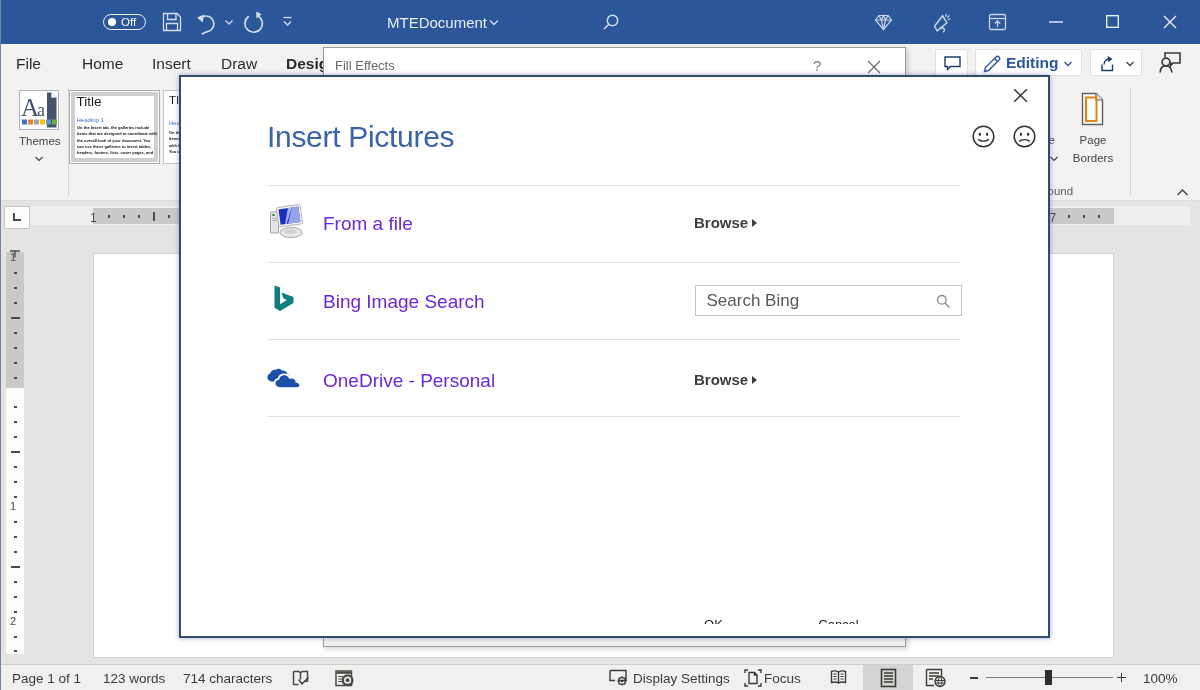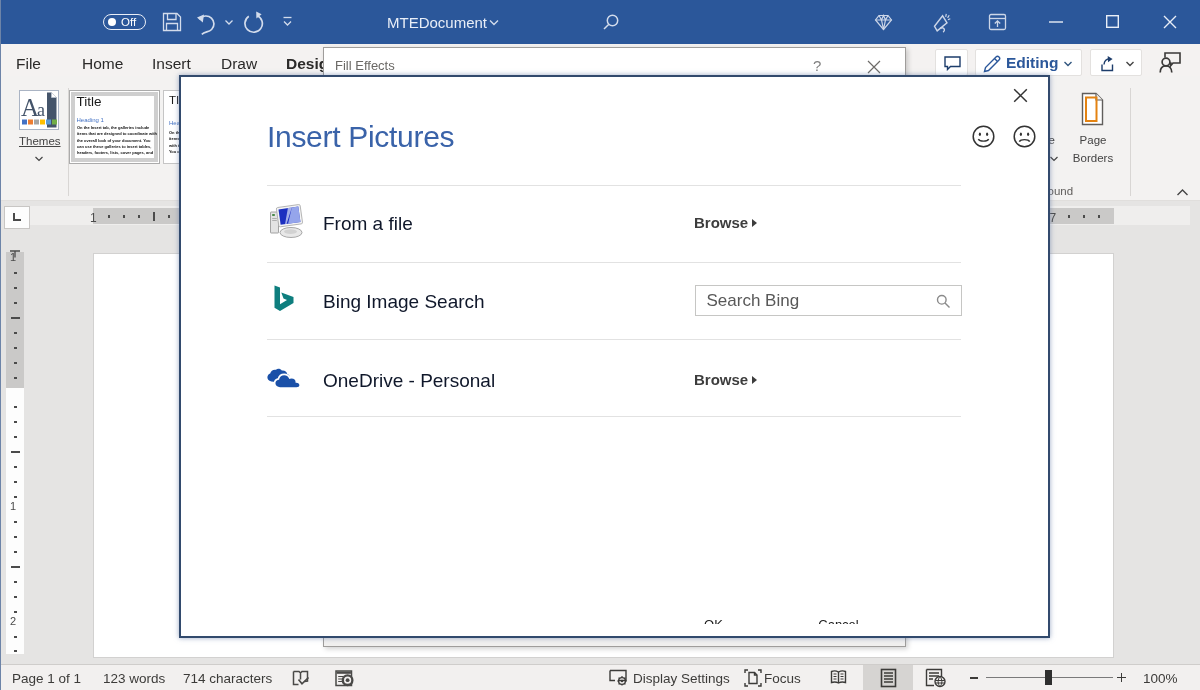--- a/index.html
+++ b/index.html
@@ -20,21 +20,21 @@
   
   #statusbar { left:0; top:664px; width:1200px; height:26px; background:#f2f0ef; border-top:1px solid #cfcdcb; }
   .sb-txt { position:absolute; top:5.5px; font-size:13.5px; color:#3c3b39; }
   .hr-num { font-size:12px; color:#4b4b4b; }
   .hr-dot { top:13px; width:2px; height:2.5px; background:#4b4b4b; }
   .hr-bar { top:9.5px; width:1.5px; height:9px; background:#4b4b4b; }
   .vr-num { left:10px; font-size:11px; color:#4b4b4b; }
   .vr-dot { left:14px; width:2.5px; height:2px; background:#4b4b4b; }
   .vr-bar { left:11px; width:9px; height:1.5px; background:#4b4b4b; }
   .dsep { left:86.5px; width:693.5px; height:1px; background:#e2e2e2; }
-  .drow-txt { left:142.5px; font-size:19px; line-height:23px; color:#0f172a; }
+  .drow-txt { left:142.5px; font-size:19px; line-height:23px; color:#6d28d9; }
   .dbrowse { left:513.5px; font-size:15px; font-weight:bold; color:#3d3d3d; }
   .dtri { left:571.5px; width:0; height:0; border-left:5.5px solid #3d3d3d; border-top:4px solid transparent; border-bottom:4px solid transparent; }
 </style>
 </head>
 <body>
 <div class="abs" id="titlebar">
   <div class="abs tb-txt" style="left:29px;top:27px;margin-top:31px;">AutoSave</div>
   <div class="abs" style="left:103px;top:14px;width:43px;height:16px;border:1px solid #e9eef7;border-radius:8px;">
     <div class="abs" style="left:4px;top:3px;width:8px;height:8px;border-radius:50%;background:#ffffff;"></div>
     <div class="abs" style="left:17px;top:1px;font-size:11.5px;color:#ffffff;">Off</div>
@@ -152,21 +152,21 @@
     <text x="18" y="26" font-family="Liberation Serif, serif" font-size="18" fill="#44546a">a</text>
     <g>
       <rect x="3" y="29.5" width="5" height="5" fill="#4472c4"></rect>
       <rect x="9" y="29.5" width="5" height="5" fill="#ed7d31"></rect>
       <rect x="15" y="29.5" width="5" height="5" fill="#a5a5a5"></rect>
       <rect x="21" y="29.5" width="5" height="5" fill="#ffc000"></rect>
       <rect x="27" y="29.5" width="5" height="5" fill="#5b9bd5"></rect>
       <rect x="33" y="29.5" width="5" height="5" fill="#70ad47"></rect>
     </g>
   </svg>
-  <div class="abs" style="left:19px;top:59px;width:40px;text-align:center;font-size:11.5px;color:#444444;text-decoration:underline;">Themes</div>
+  <div class="abs" style="left:19px;top:59px;width:40px;text-align:center;font-size:11.5px;color:#444444;">Themes</div>
   <svg class="abs" style="left:34px;top:80px;" width="10" height="7" viewBox="0 0 10 7" fill="none" stroke="#444444" stroke-width="1.2">
       <path d="M1.5 1 L5 4.5 L8.5 1"></path>
     </svg>
   <div class="abs" style="left:68px;top:12px;width:1px;height:108px;background:#d8d6d4;"></div>
 
   <div class="abs" style="left:68.5px;top:14px;width:91px;height:74px;background:#ffffff;border:1px solid #ababab;">
     <div class="abs" style="left:1px;top:1px;right:1px;bottom:1px;border:4px solid #cfcfcf;background:#ffffff;"></div>
     <div class="abs" style="left:7px;top:2.5px;font-size:13.5px;color:#1a1a1a;">Title</div>
     <div class="abs" style="left:7px;top:26px;font-size:6px;color:#4472c4;">Heading 1</div>
     <div class="abs" style="left:7px;top:34px;width:160px;font-size:7.4px;line-height:1.55;color:#111111;font-weight:bold;transform:scale(0.54);transform-origin:0 0;">

